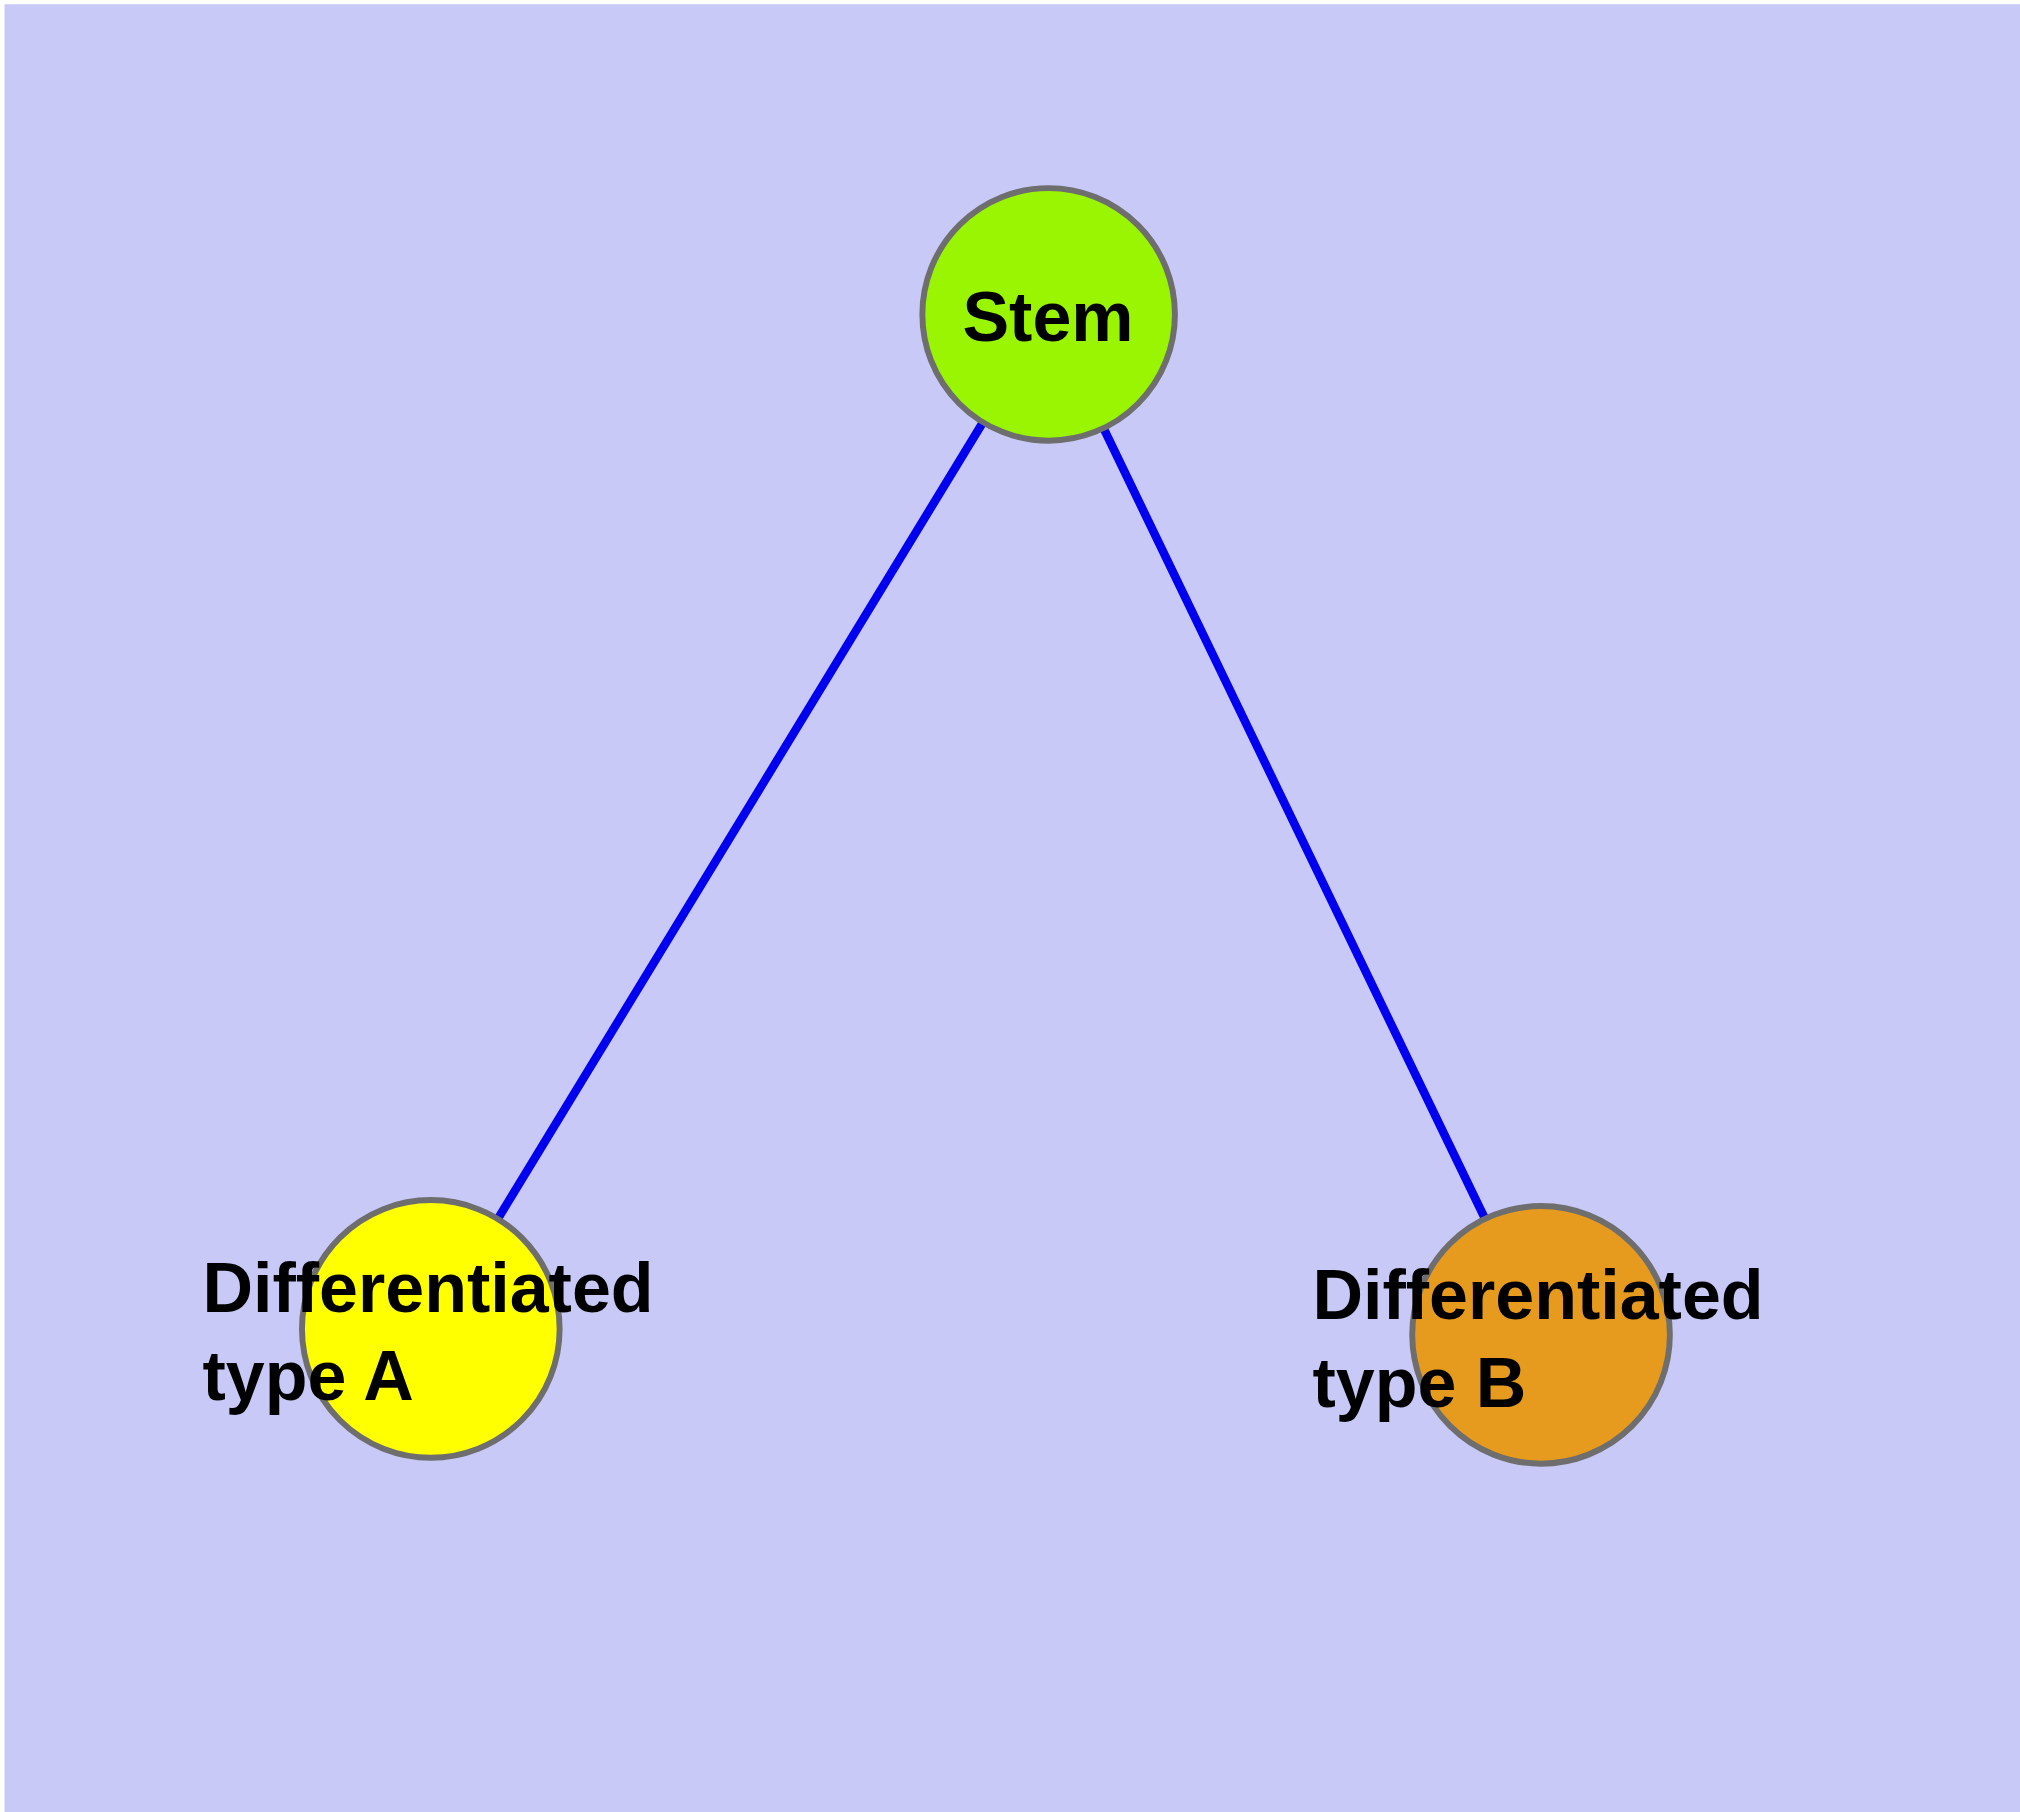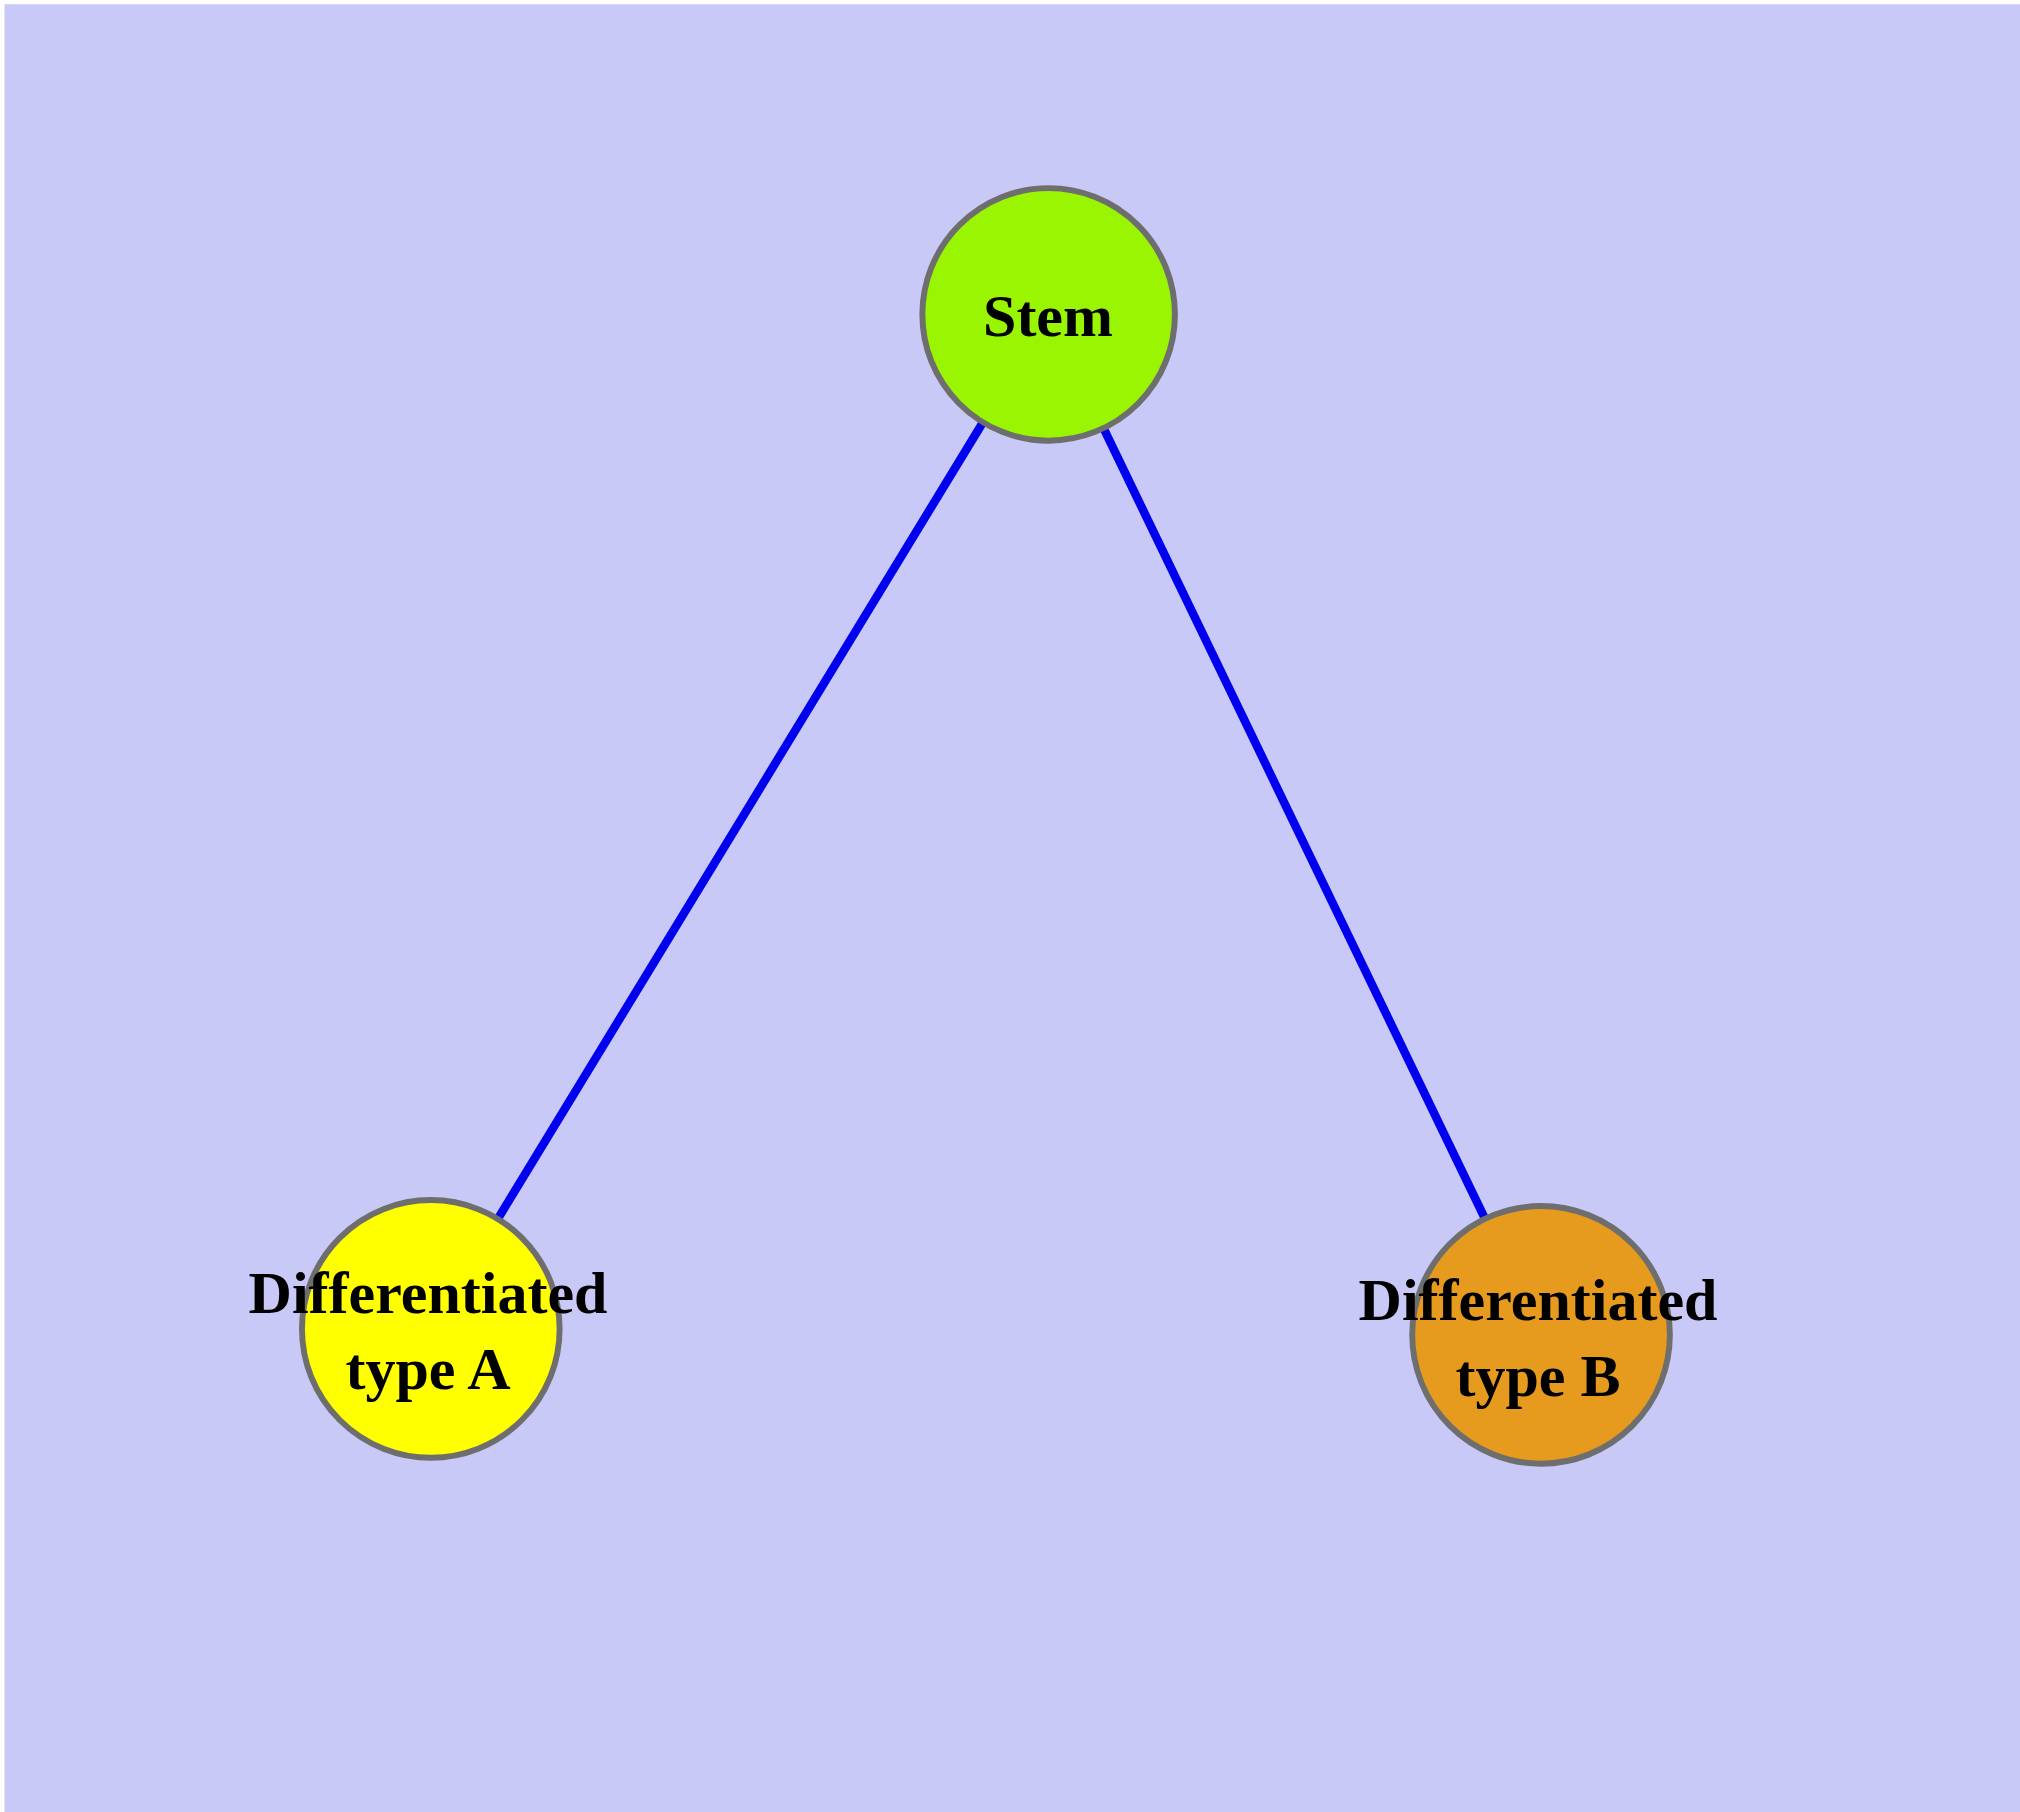--- a/index.html
+++ b/index.html
@@ -19,26 +19,24 @@
   svg.graph {
     position: absolute;
     top: 0;
     left: 0;
     display: block;
   }
   .node-label {
     position: absolute;
     transform: translate(-50%, -50%);
     font-weight: bold;
-    font-size: 60px;
+    font-size: 70px;
     line-height: 1.26;
-    text-align: center;
     white-space: pre-line;
     letter-spacing: 0px;
-    font-family: Liberation Serif, serif;
   }
 </style>
 </head>
 <body>
 
 <div class="stage">
 
   <svg class="graph" width="2021" height="1812" viewBox="0 0 2384 2138">
 
     <rect x="5" y="5" width="2379" height="2133" fill="#C9C9F8"></rect>

